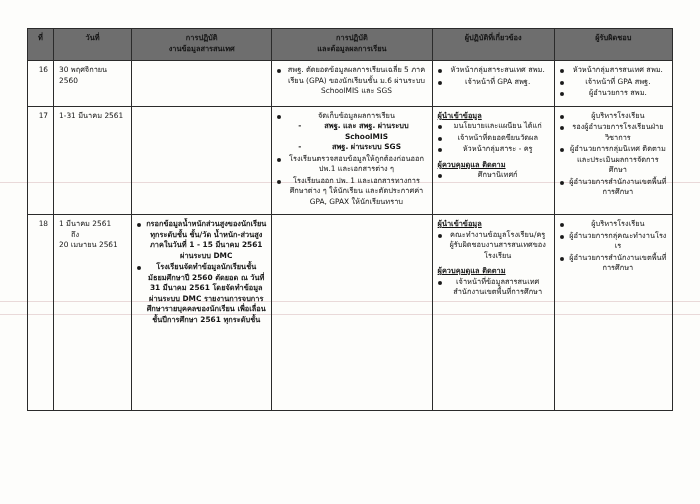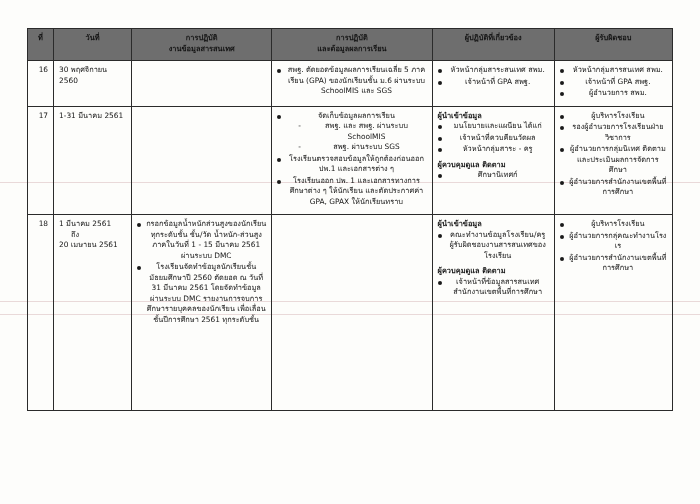--- a/index.html
+++ b/index.html
@@ -88,29 +88,30 @@
     top: 4px;
     width: 4px;
     height: 4px;
     background: #1a1a1a;
     border-radius: 50%;
   }
   .dash {
     position: relative;
     padding-left: 20px;
     display: block;
+    font-weight: bold;
   }
   .dash::before {
     content: "-";
     position: absolute;
     left: 12px;
     top: 0;
   }
   .bold { font-weight: bold; }
-  .uline { }
+  .uline { text-decoration: underline; }
   .gap { height: 4px; }
 </style>
 </head>
 <body>
 
 <div class="page">
   <div class="scan-line l1"></div>
   <div class="scan-line l2"></div>
   <div class="scan-line l3"></div>
 
@@ -183,21 +184,21 @@
             <ul class="blist">
               <li>จัดเก็บข้อมูลผลการเรียน<span class="dash">สพฐ. และ สพฐ. ผ่านระบบ SchoolMIS</span><span class="dash">สพฐ. ผ่านระบบ SGS</span></li>
               <li>โรงเรียนตรวจสอบข้อมูลให้ถูกต้องก่อนออก ปพ.1 และเอกสารต่าง ๆ</li>
               <li>โรงเรียนออก ปพ. 1 และเอกสารทางการศึกษาต่าง ๆ ให้นักเรียน และตัดประกาศค่า GPA, GPAX ให้นักเรียนทราบ</li>
             </ul>
           </td>
           <td>
             <div class="bold uline">ผู้นำเข้าข้อมูล</div>
             <ul class="blist">
               <li>มนโยบายและแผนียน ได้แก่</li>
-              <li>เจ้าหน้าที่ควบคียนวัดผล</li>
+              <li>เจ้าหน้าที่ดยอดขียนวัดผล</li>
               <li>หัวหน้ากลุ่มสาระ - ครู</li>
             </ul>
             <div class="gap"></div>
             <div class="bold uline">ผู้ควบคุมดูแล ติดตาม</div>
             <ul class="blist">
               <li>ศึกษานิเทศก์</li>
             </ul>
           </td>
           <td>
             <ul class="blist">
@@ -208,21 +209,21 @@
             </ul>
           </td>
         </tr>
         <tr>
           <td class="c-no" style="height: 185px;">18</td>
           <td class="c-date" style="height: 185px;">
             <span class="dline">1 มีนาคม 2561</span>
             <span class="dline indent">ถึง</span>
             <span class="dline">20 เมษายน 2561</span>
           </td>
-          <td style="height: 185px;">
+          <td style="height: 185px; font-weight: bold;">
             <ul class="blist">
               <li>กรอกข้อมูลน้ำหนักส่วนสูงของนักเรียนทุกระดับชั้น ชั้น/วัด น้ำหนัก-ส่วนสูง ภาคในวันที่ 1 - 15 มีนาคม 2561 ผ่านระบบ DMC</li>
               <li>โรงเรียนจัดทำข้อมูลนักเรียนชั้นมัธยมศึกษาปี 2560 ตัดยอด ณ วันที่ 31 มีนาคม 2561 โดยจัดทำข้อมูลผ่านระบบ DMC รายงานการจบการศึกษารายบุคคลของนักเรียน เพื่อเลื่อนชั้นปีการศึกษา 2561 ทุกระดับชั้น</li>
             </ul>
           </td>
           <td style="height: 185px;"></td>
           <td style="height: 185px;">
             <div class="bold uline">ผู้นำเข้าข้อมูล</div>
             <ul class="blist">
               <li>คณะทำงานข้อมูลโรงเรียน/ครู ผู้รับผิดชอบงานสารสนเทศของโรงเรียน</li>

